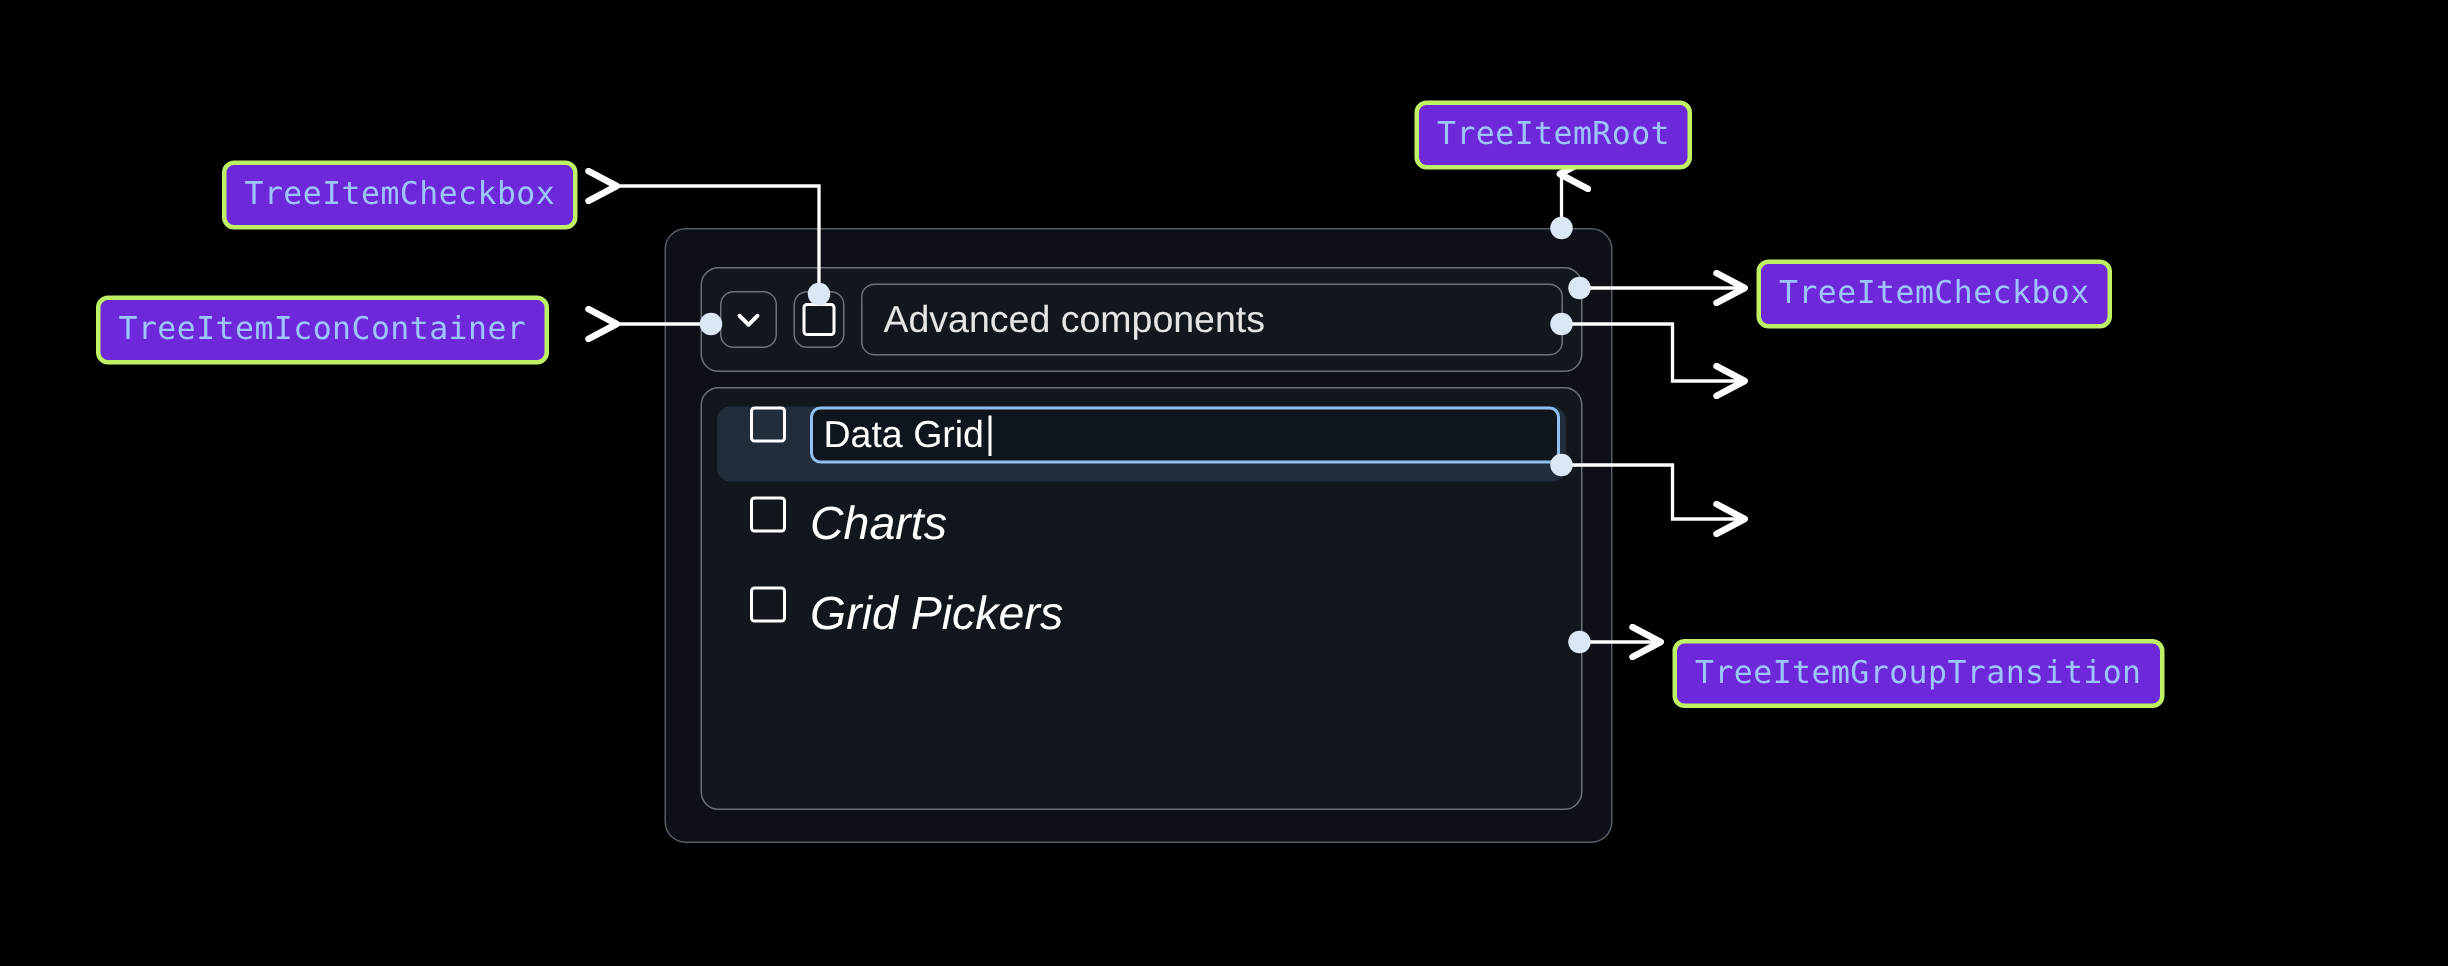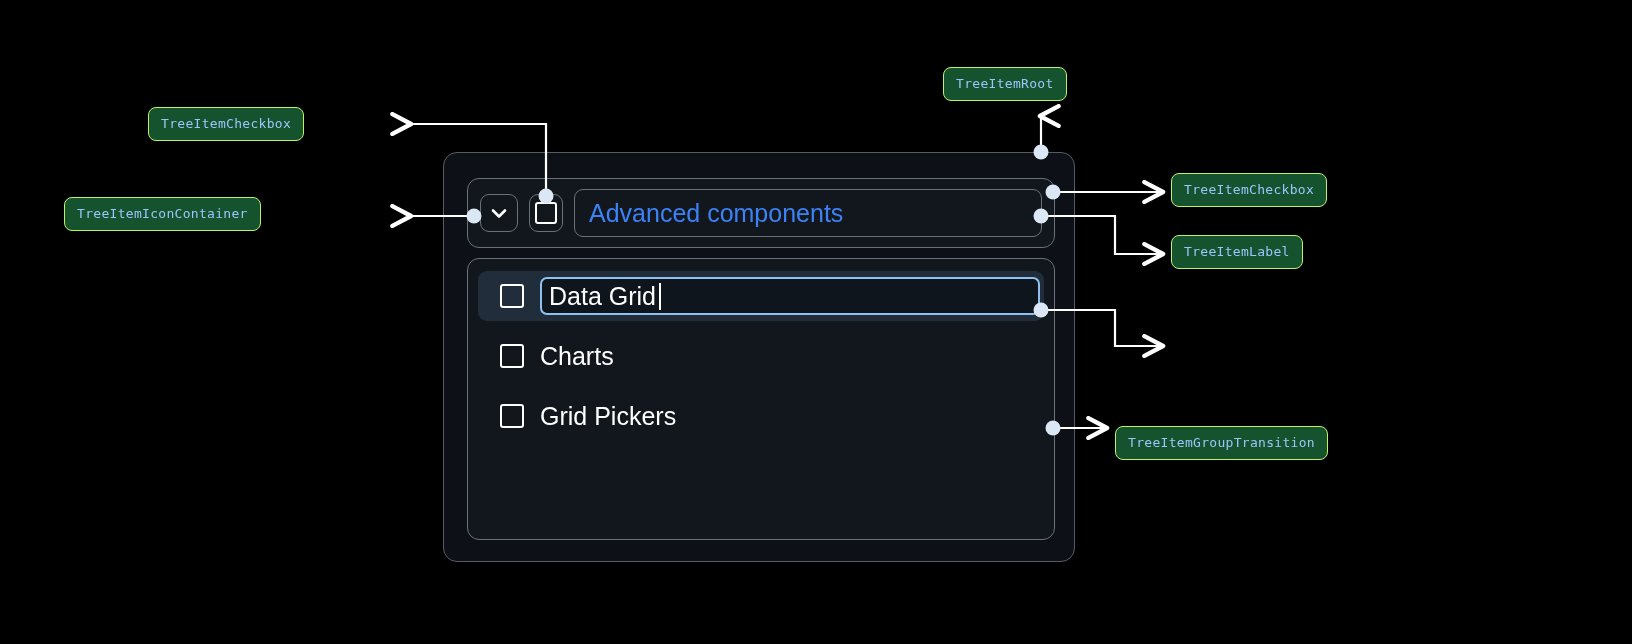--- a/index.html
+++ b/index.html
@@ -7,26 +7,26 @@
     width: 1632px; height: 644px;
     background: #000000;
     overflow: hidden;
     font-family: "Liberation Sans", sans-serif;
   }
   #stage { position: relative; width: 1632px; height: 644px; }
 
   
   .chip {
     position: absolute;
-    background: #14532d;
-    border: 1px solid #bef264;
+    background: #6d28d9;
+    border: 3px solid #bef264;
     border-radius: 8px;
     color: #9ec5fb;
     font-family: "DejaVu Sans Mono", monospace;
-    font-size: 13px;
+    font-size: 21px;
     letter-spacing: 0.3px;
     line-height: 1;
     padding: 9px 12px 10px 12px;
     white-space: nowrap;
   }
 
   
   #tree-root {
     position: absolute;
     left: 443px; top: 152px;
@@ -67,50 +67,50 @@
     border: 2.5px solid #ffffff;
     border-radius: 3px;
   }
   #tree-label {
     flex: 1 1 auto;
     height: 48px;
     border: 1.5px solid #6a7179;
     border-radius: 9px;
     display: flex; align-items: center;
     padding-left: 14px;
-    color: #3b82f6;
+    color: #e5e5e5;
     font-size: 25px;
   }
 
   #group-transition {
     position: absolute;
     left: 23px; top: 105px;
     width: 588px; height: 282px;
     background: #12171d;
     border: 1.5px solid #6a7179;
     border-radius: 12px;
     padding-top: 12px;
   }
   .child-row {
     position: relative;
     height: 50px;
     margin: 0 10px 10px 10px;
-    display: flex; align-items: center;
+    display: flex; align-items: flex-start;
     gap: 16px;
     padding-left: 22px;
     border-radius: 9px;
   }
   .child-row.selected { background: #222d3c; }
   .child-cb {
     width: 24px; height: 24px;
     border: 2.5px solid #ffffff;
     border-radius: 3px;
     flex: 0 0 auto;
   }
-  .child-text { color: #ffffff; font-size: 25px; }
+  .child-text { color: #ffffff; font-size: 31px; font-style: italic; }
   #label-input {
     flex: 1 1 auto;
     margin-right: 4px;
     height: 38px;
     background: #0f151c;
     border: 2px solid #8fc0ef;
     border-radius: 7px;
     display: flex; align-items: center;
     padding-left: 7px;
     color: #ffffff;
@@ -205,16 +205,15 @@
       <circle cx="1041" cy="216" r="7.5"></circle>
       <circle cx="1041" cy="310" r="7.5"></circle>
       <circle cx="1053" cy="428" r="7.5"></circle>
     </g>
   </svg>
 
   <div class="chip" style="left:148px;  top:107px;">TreeItemCheckbox</div>
   <div class="chip" style="left:64px;   top:197px;">TreeItemIconContainer</div>
   <div class="chip" style="left:943px;  top:67px;">TreeItemRoot</div>
   <div class="chip" style="left:1171px; top:173px;">TreeItemCheckbox</div>
-  <div class="chip" style="left:1171px; top:235px;">TreeItemLabel</div>
   <div class="chip" style="left:1115px; top:410px;margin-top:16px;">TreeItemGroupTransition</div>
 
 </div>
 
 </body></html>

